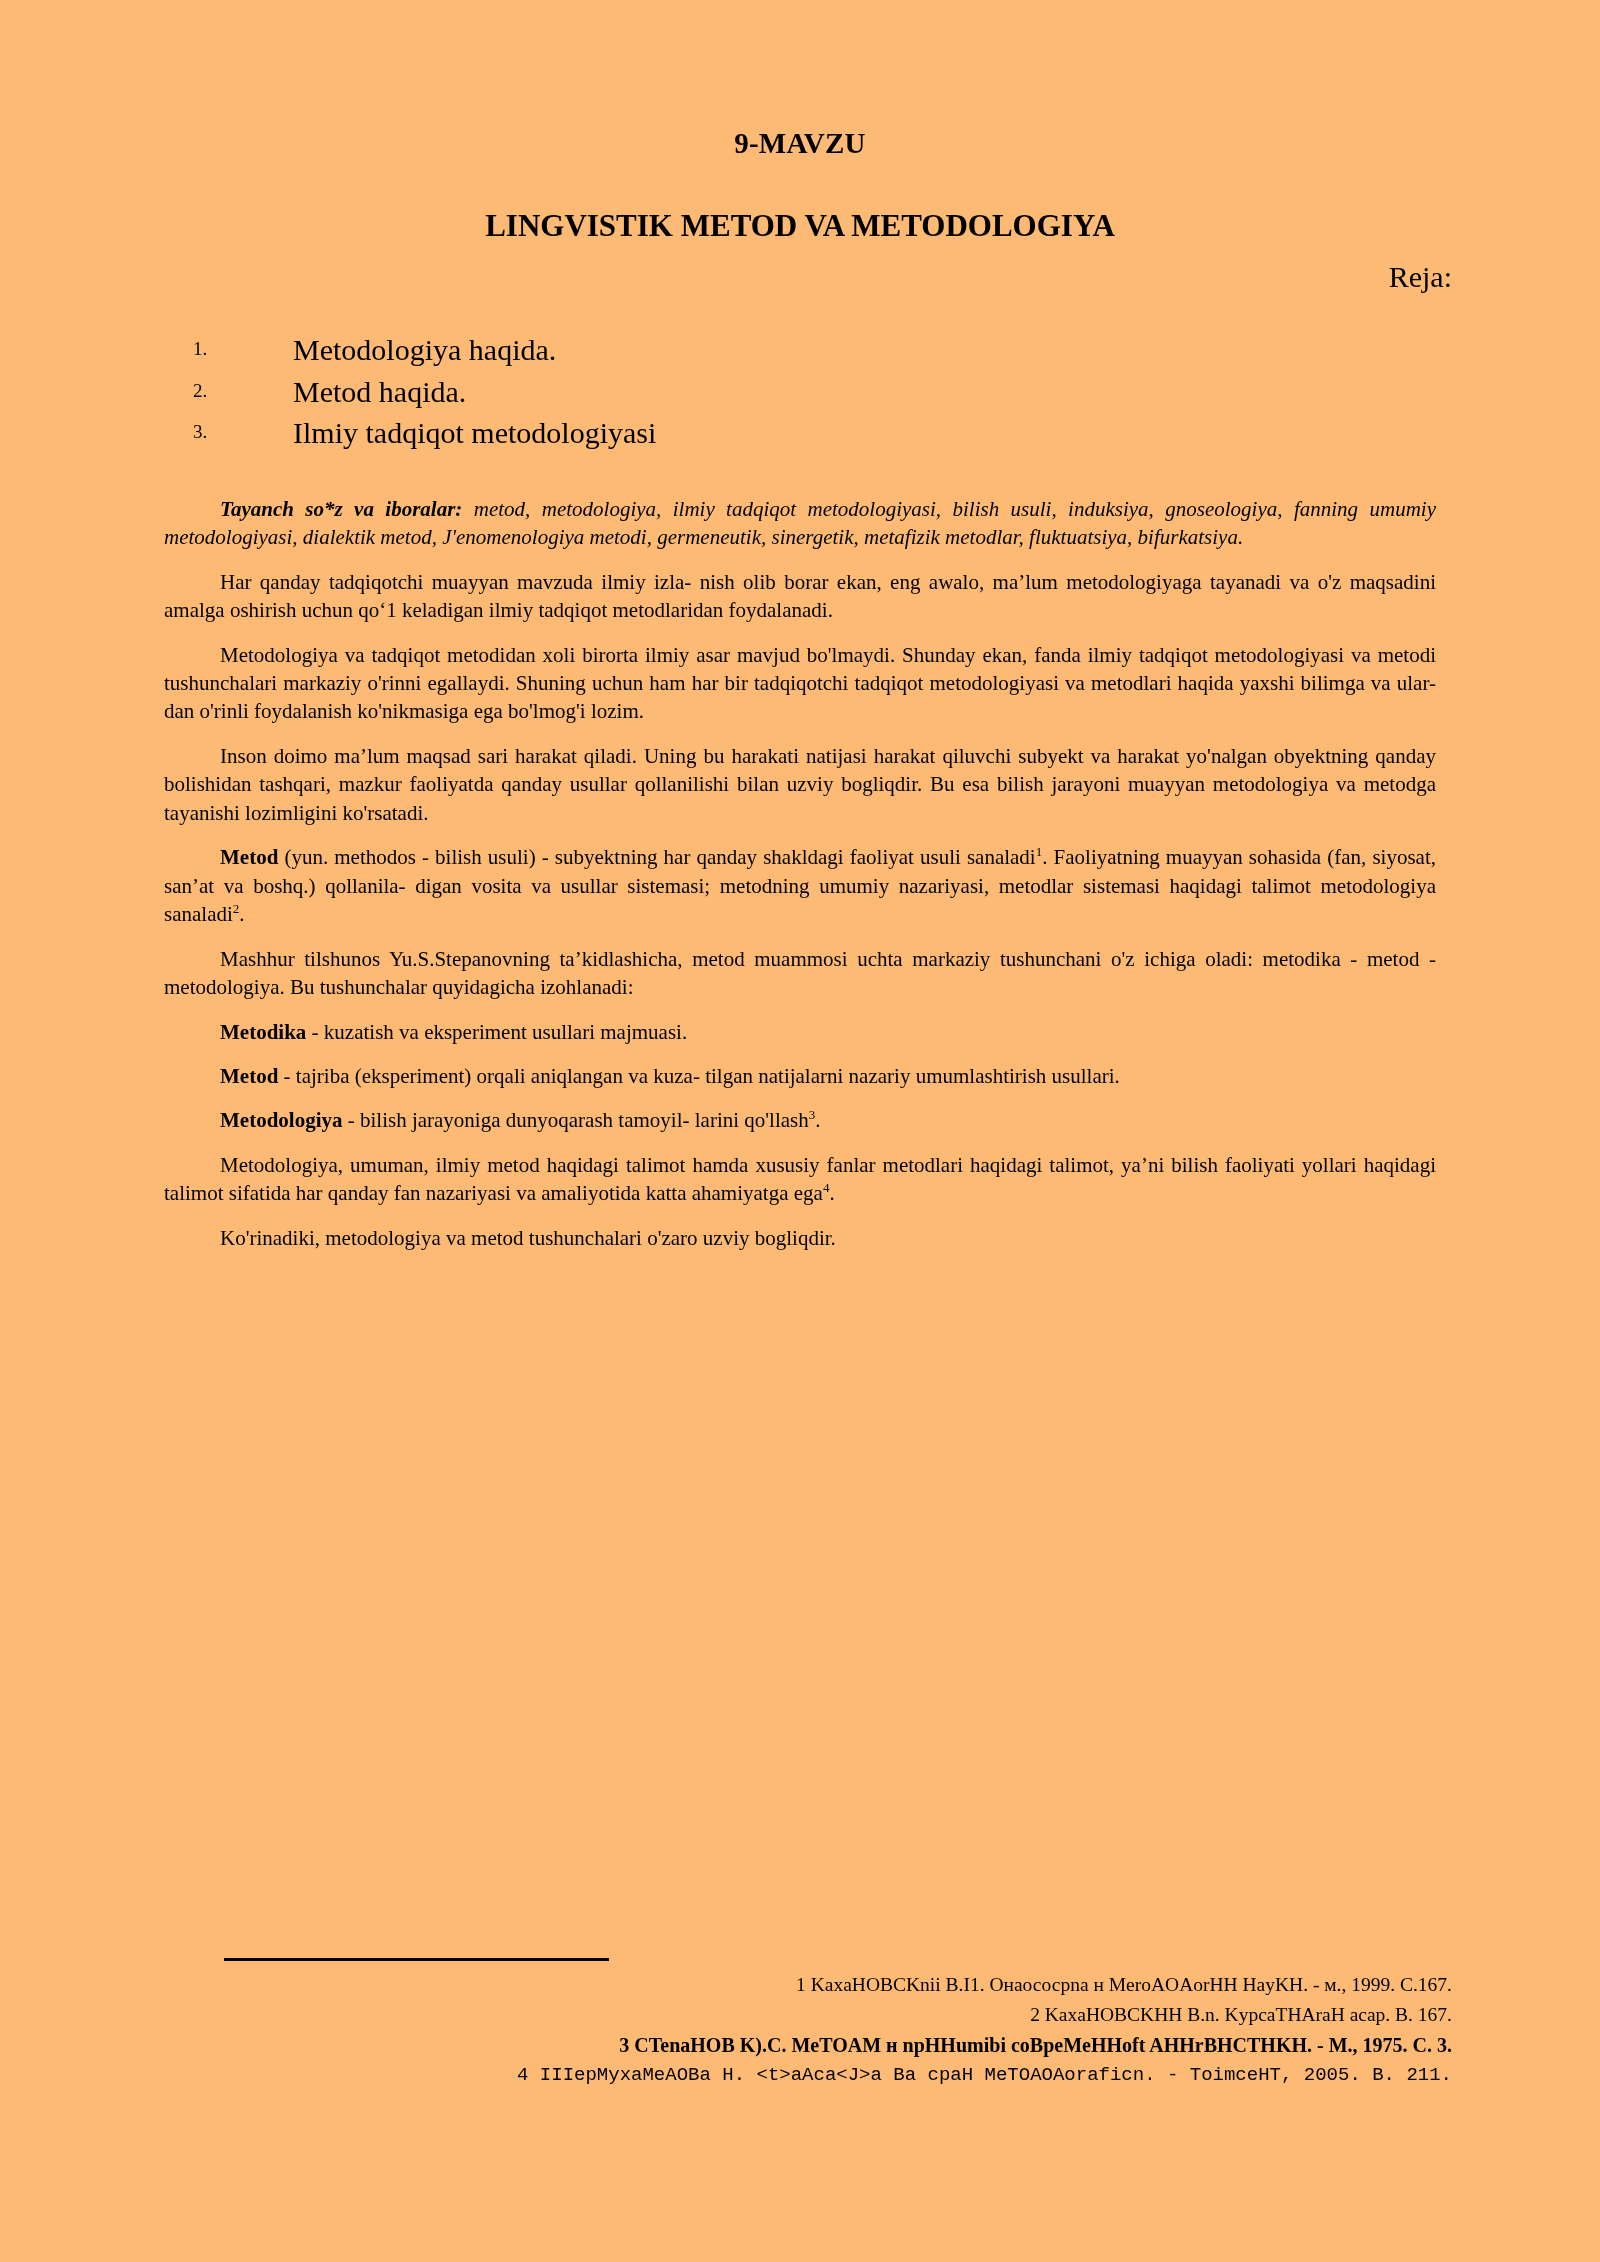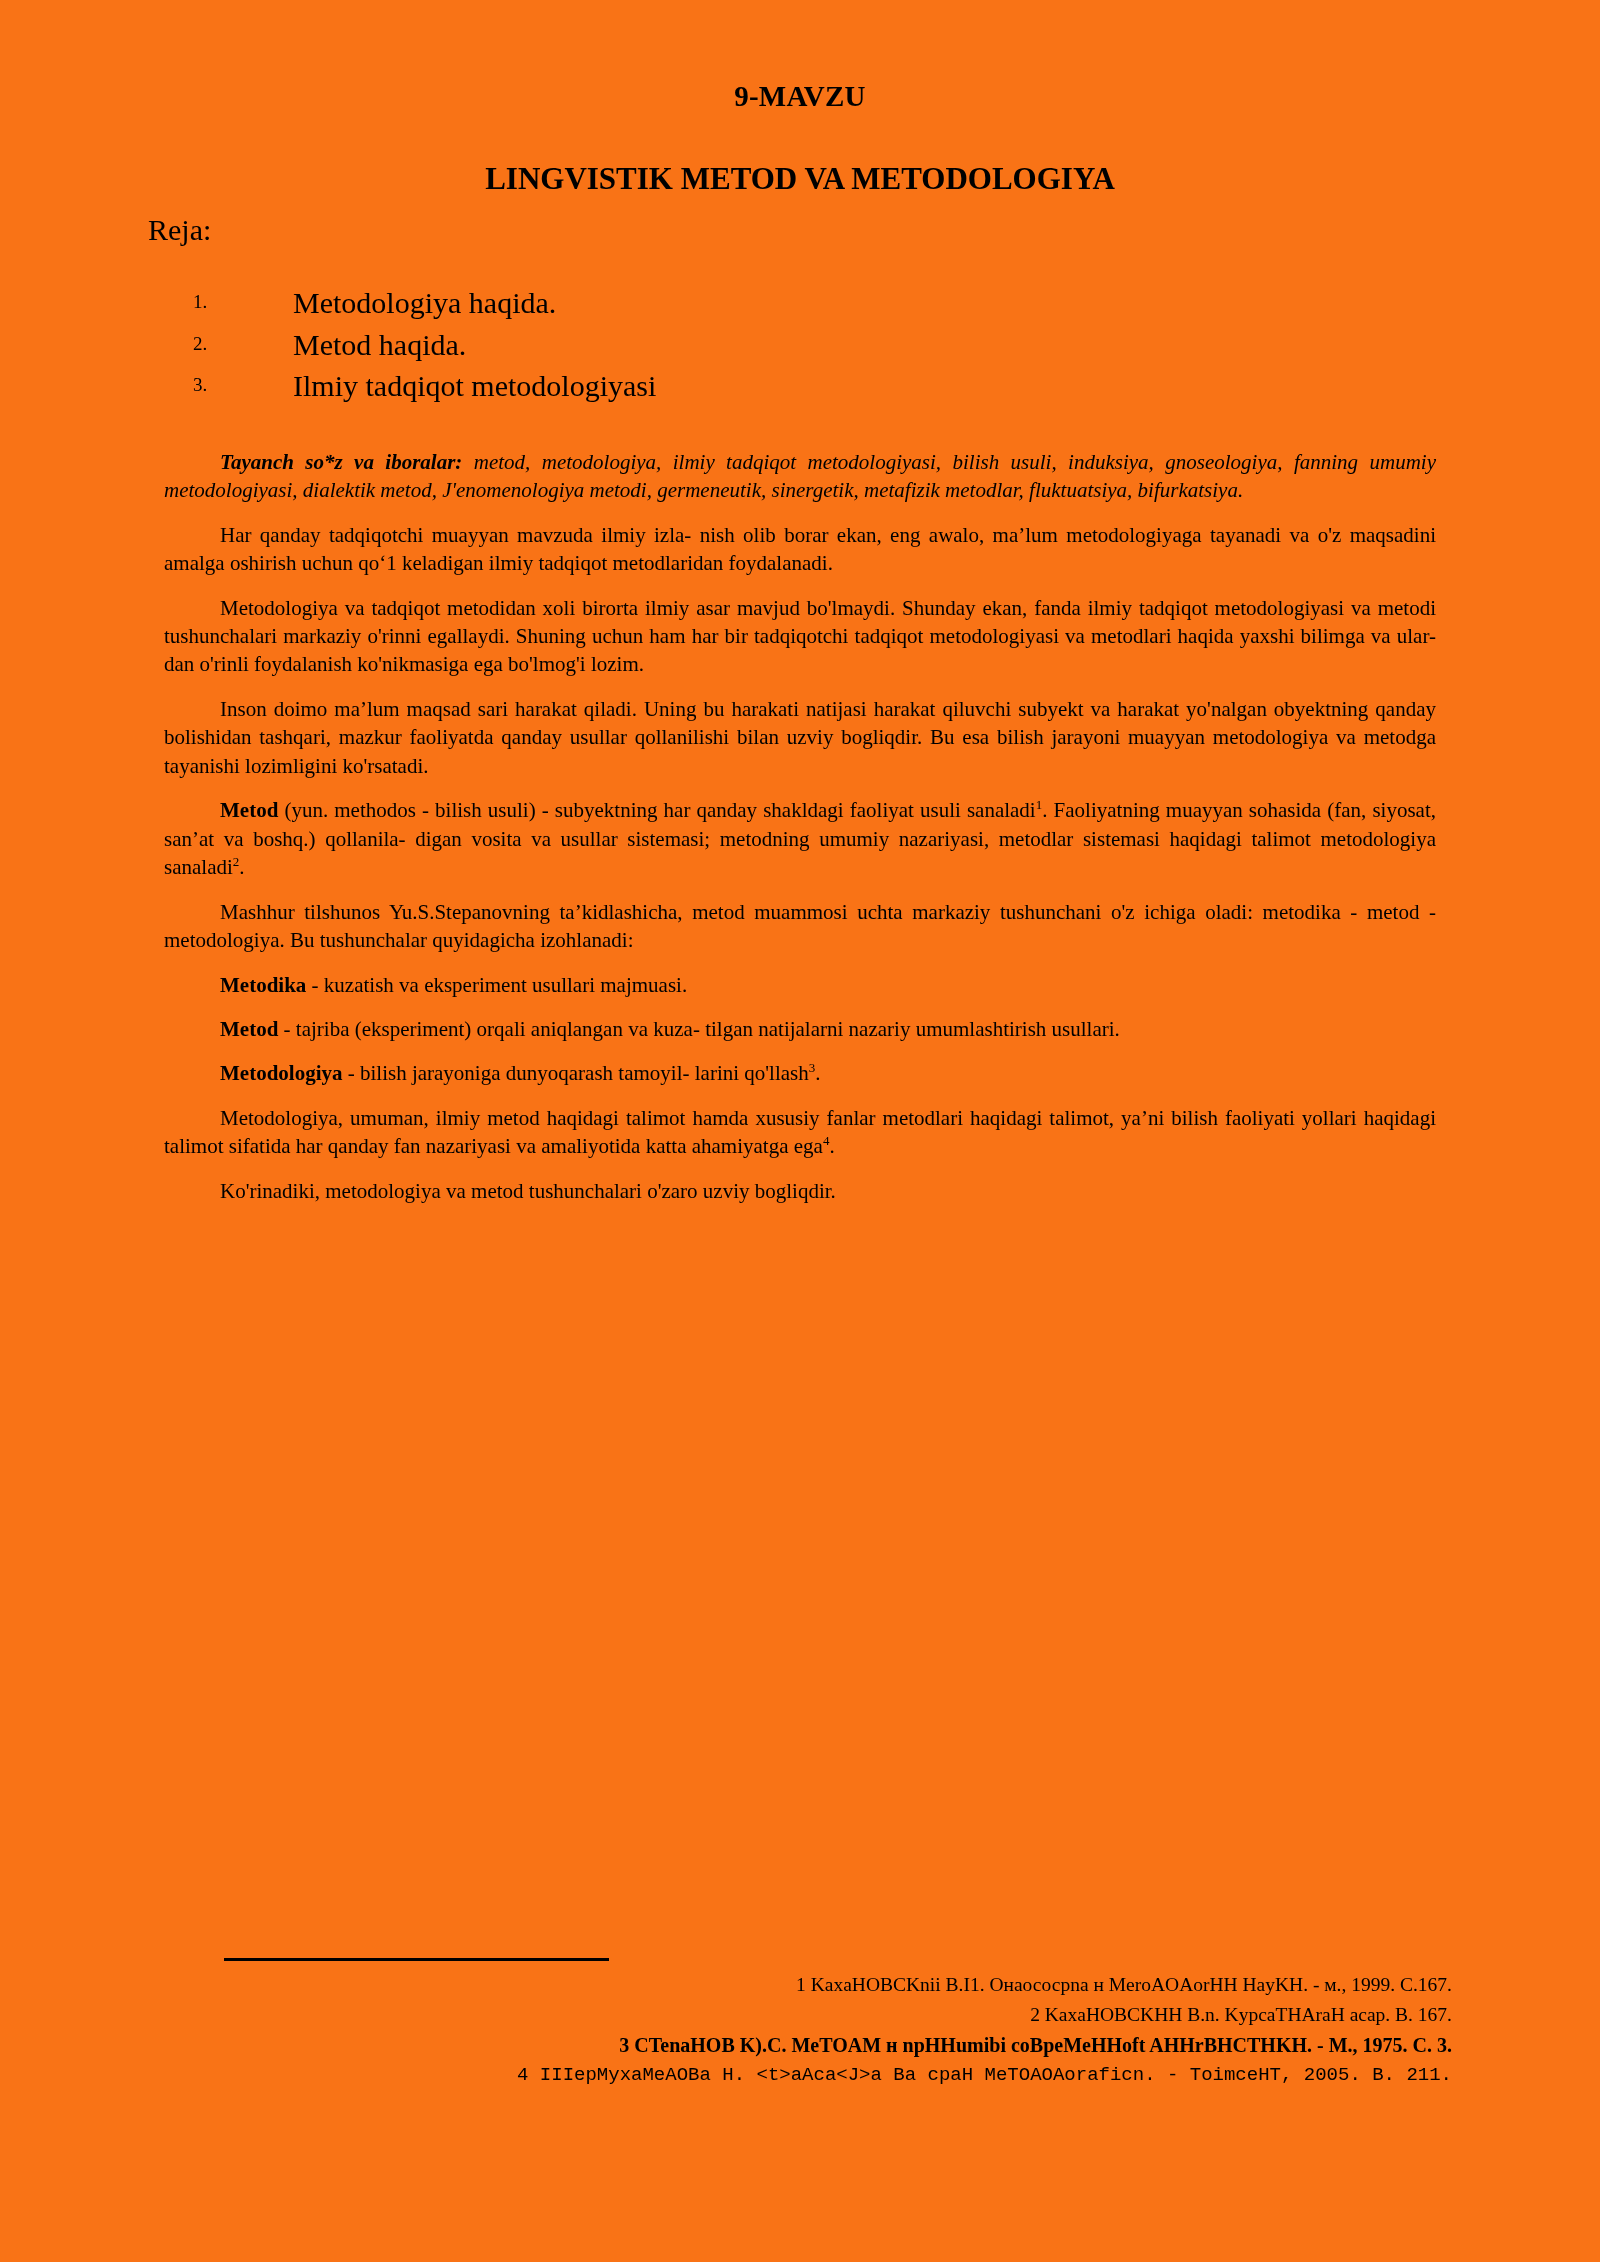--- a/index.html
+++ b/index.html
@@ -9,43 +9,43 @@
   }
   body {
     font-family: "Liberation Serif", "DejaVu Serif", serif;
     color: #000000;
   }
   .page {
     position: relative;
     width: 1600px;
     height: 2262px;
     margin: 0 auto;
-    background: #f97316;
+    background: #fdba74;
     box-sizing: border-box;
-    padding: 67px 148px 0 148px;
+    padding: 114px 148px 0 148px;
     overflow: hidden;
   }
 
   .doc-title-main {
     text-align: center;
     font-weight: bold;
     font-size: 29px;
     letter-spacing: 0.2px;
     margin: 12px 0 0 0;
     line-height: 1.2;
   }
   .doc-title-sub {
     text-align: center;
     font-weight: bold;
     font-size: 31px;
     margin: 46px 0 0 0;
     line-height: 1.2;
   }
   .doc-reja {
-    text-align: left;
+    text-align: right;
     font-size: 30px;
     margin: 14px 0 0 0;
     line-height: 1.25;
   }
 
   ol.plan-list {
     list-style: none;
     margin: 34px 0 0 0;
     padding: 0;
   }

